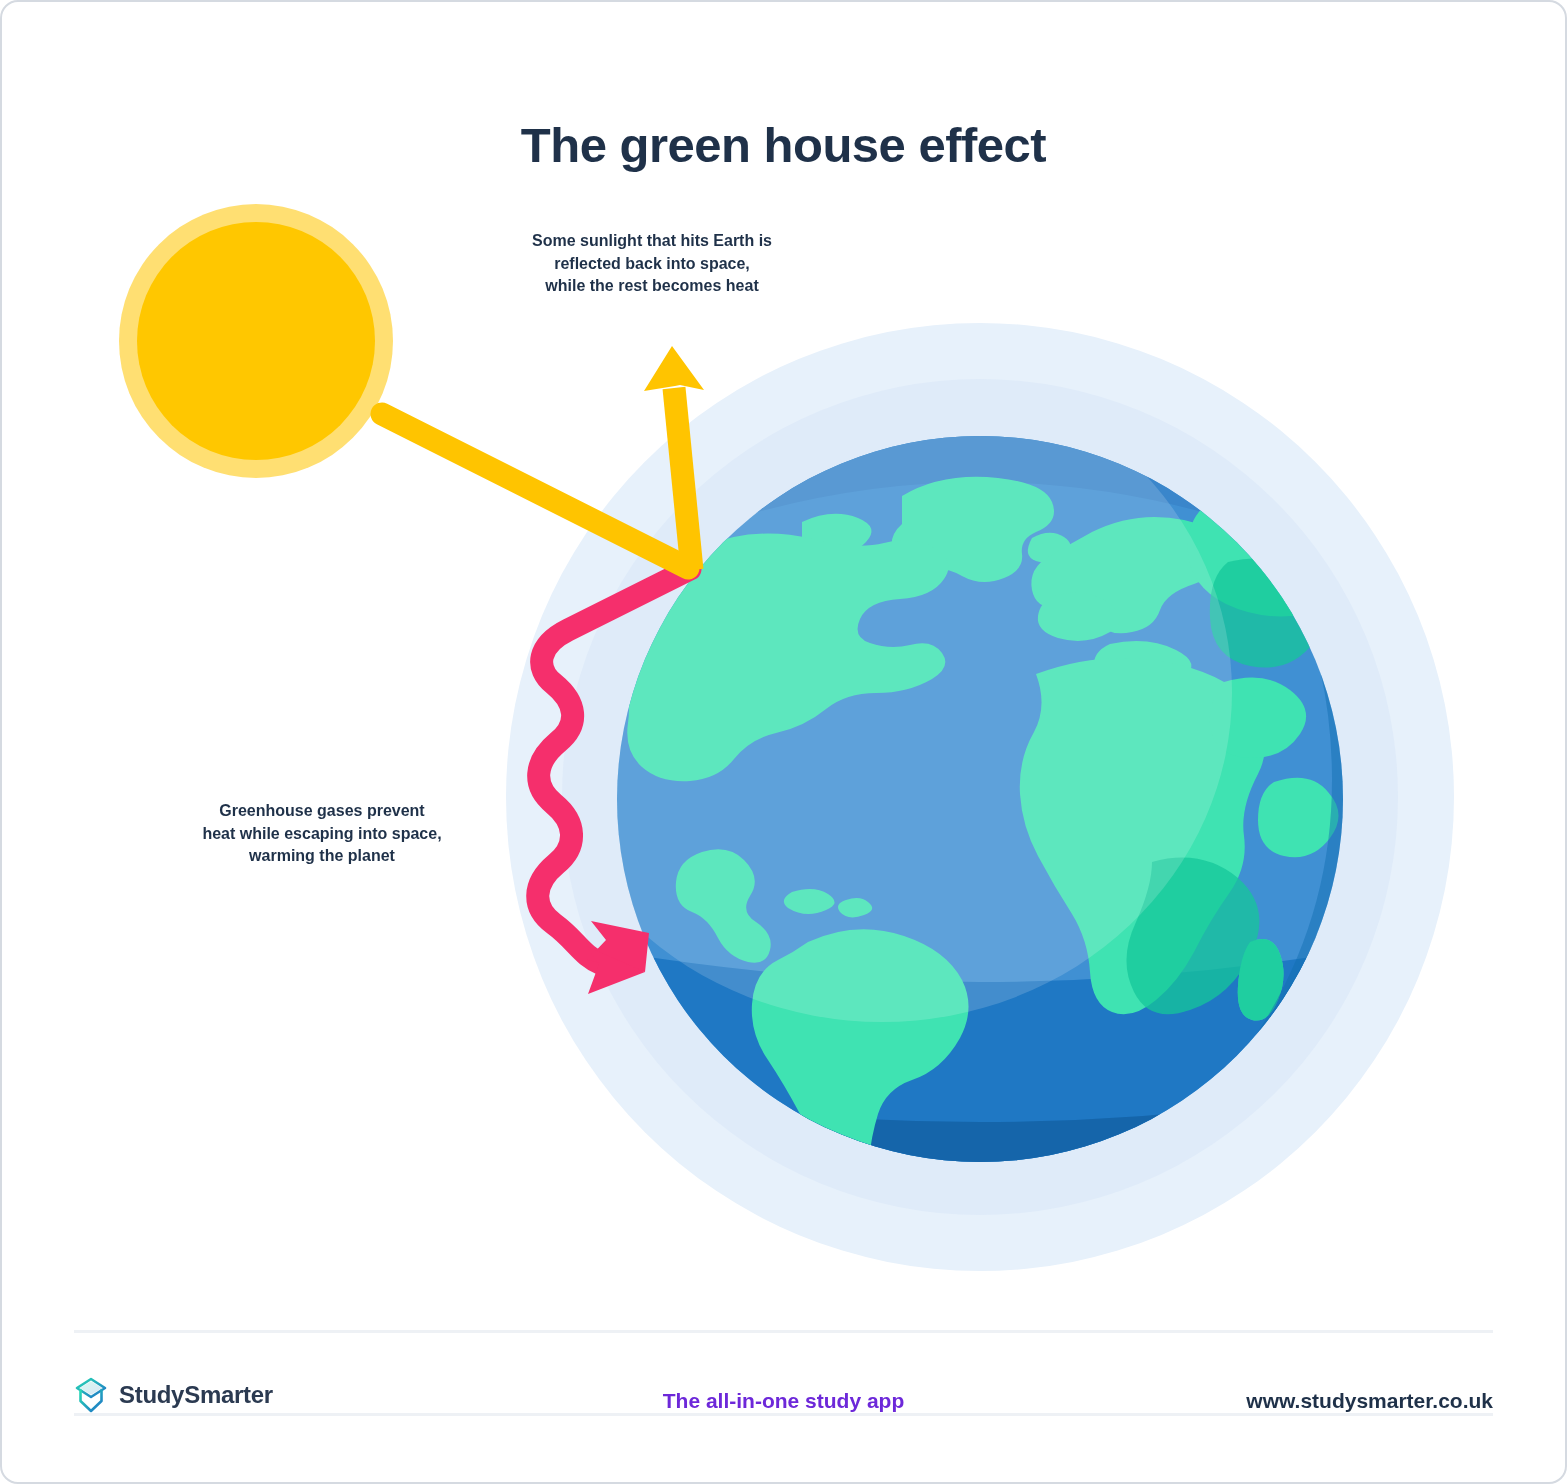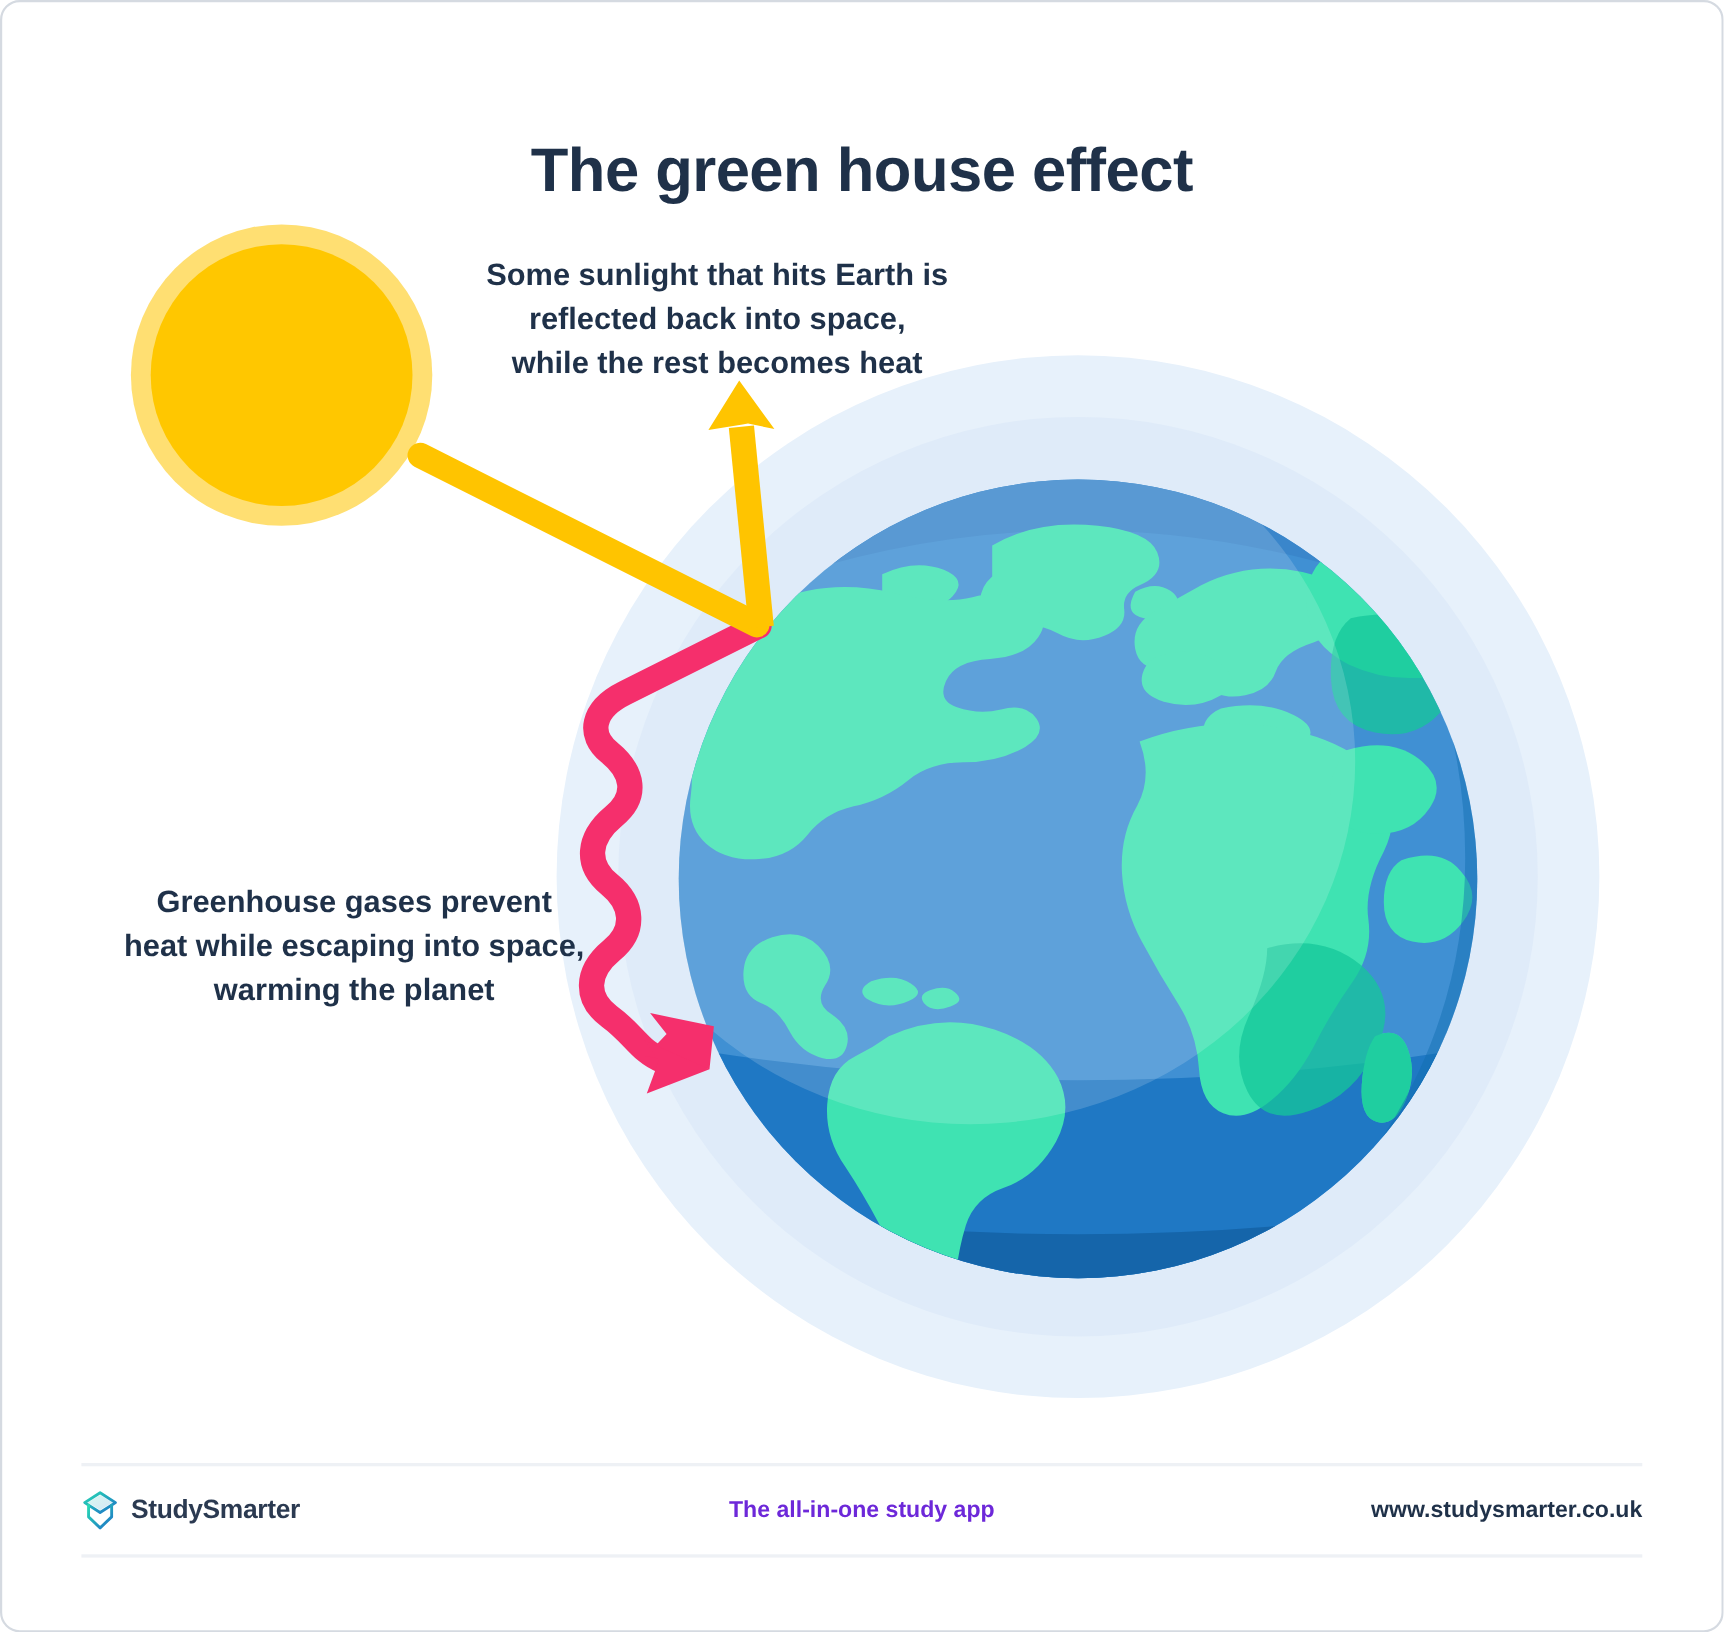--- a/index.html
+++ b/index.html
@@ -17,31 +17,31 @@
     border:2px solid #d5dae1;
     border-radius:18px;
     overflow:hidden;
   }
 
   
   #title{
     position:absolute;
     left:0; right:0; top:82px;
     text-align:center;
-    font-size:56px;
+    font-size:49px;
     font-weight:700;
     letter-spacing:-0.5px;
     color:#1f3149;
   }
 
   
   .label{
     position:absolute;
     color:#1f3149;
-    font-size:28px;
+    font-size:16px;
     font-weight:700;
     line-height:1.42;
     text-align:center;
     white-space:pre-line;
   }
   #label-sunlight{ left:420px; top:228px; width:460px; }
   #label-greenhouse{ left:90px; top:798px; width:460px; }
 
   
   #scene{
@@ -55,21 +55,21 @@
   
   #footer{
     position:absolute;
     left:72px;
     right:72px;
     bottom:66px;
     height:80px;
     border-top:3px solid #eef1f5;
     border-bottom:3px solid #eef1f5;
     display:flex;
-    align-items:center;
+    align-items:flex-end;
   }
   #brand{
     display:flex;
     align-items:center;
     gap:11px;
     width:33%;
   }
   #brand-name{
     font-size:24px;
     font-weight:700;

